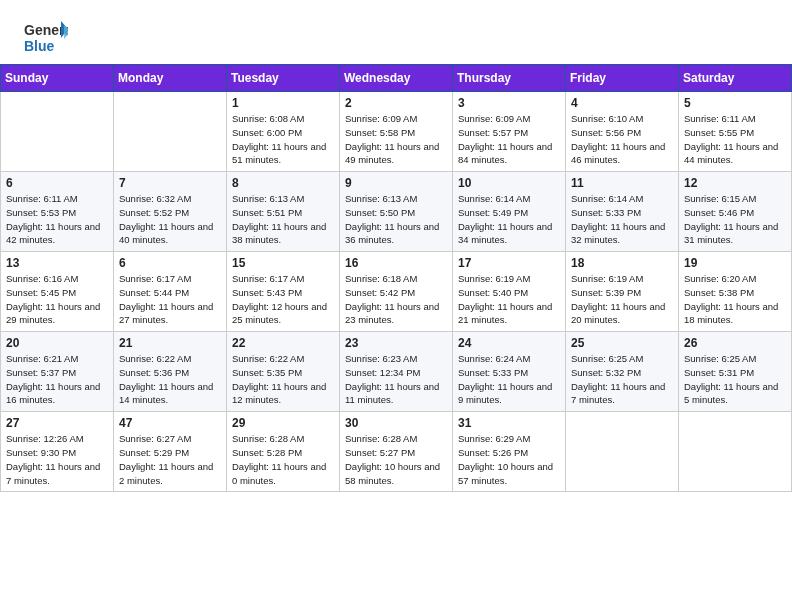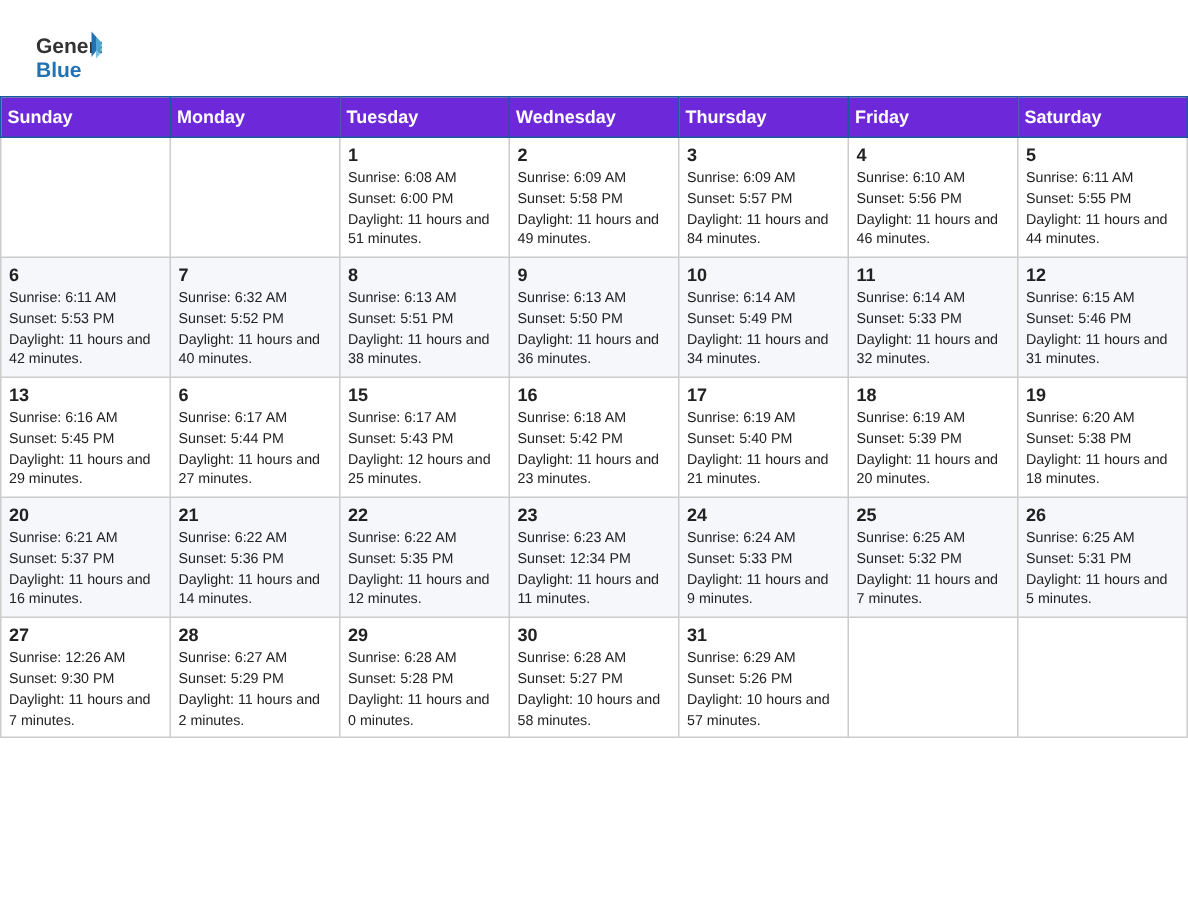--- a/index.html
+++ b/index.html
@@ -221,21 +221,21 @@
           <span class="day-number">26</span>
           <div class="cell-content"><span>Sunrise: 6:25 AM</span><br><span>Sunset: 5:31 PM</span><br><span>Daylight: 11 hours and 5 minutes.</span></div>
         </td>
       </tr>
       <tr>
         <td>
           <span class="day-number">27</span>
           <div class="cell-content"><span>Sunrise: 12:26 AM</span><br><span>Sunset: 9:30 PM</span><br><span>Daylight: 11 hours and 7 minutes.</span></div>
         </td>
         <td>
-          <span class="day-number">28</span>
+          <span class="day-number">47</span>
           <div class="cell-content"><span>Sunrise: 6:27 AM</span><br><span>Sunset: 5:29 PM</span><br><span>Daylight: 11 hours and 2 minutes.</span></div>
         </td>
         <td>
           <span class="day-number">29</span>
           <div class="cell-content"><span>Sunrise: 6:28 AM</span><br><span>Sunset: 5:28 PM</span><br><span>Daylight: 11 hours and 0 minutes.</span></div>
         </td>
         <td>
           <span class="day-number">30</span>
           <div class="cell-content"><span>Sunrise: 6:28 AM</span><br><span>Sunset: 5:27 PM</span><br><span>Daylight: 10 hours and 58 minutes.</span></div>
         </td>

